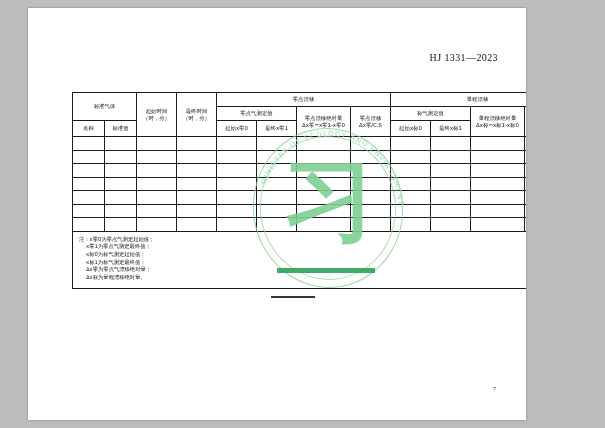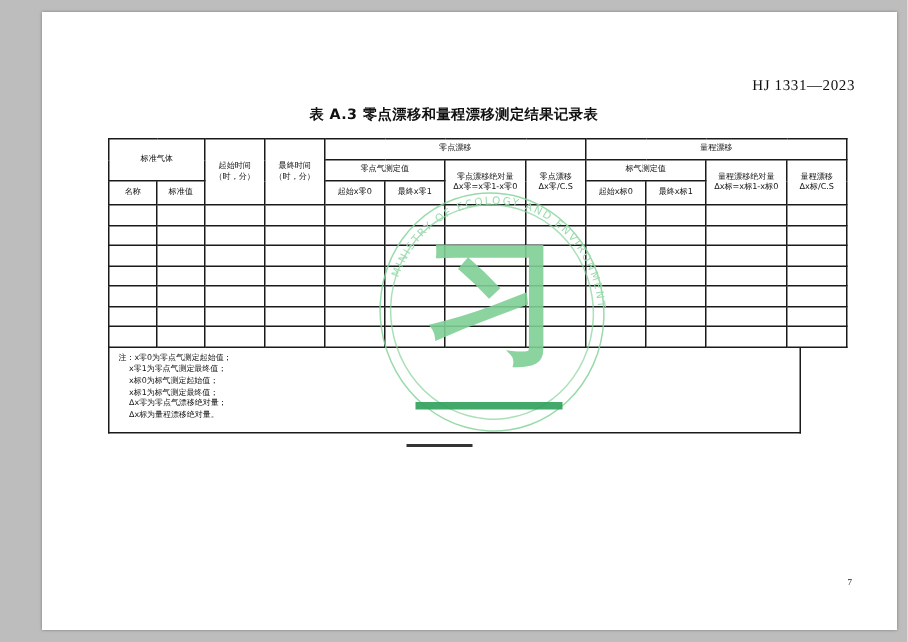--- a/index.html
+++ b/index.html
@@ -10,21 +10,21 @@
     width: 605px;
     height: 428px;
     background: #bdbdbd;
     font-family: "Liberation Serif", serif;
     overflow: hidden;
   }
   .page {
     position: absolute;
     left: 28px;
     top: 8px;
-    width: 570px;
+    width: 498px;
     height: 412px;
     background: #ffffff;
     box-shadow: 0 0 2px rgba(0,0,0,0.35);
     overflow: hidden;
   }
   .header {
     position: absolute;
     right: 28px;
     top: 44px;
     font-size: 10px;
@@ -172,21 +172,20 @@
     opacity: 0.85;
   }
 </style>
 </head>
 <body>
 
 <div class="page">
 
   <div class="header">HJ 1331—2023</div>
 
-  <div class="title">表 A.3  零点漂移和量程漂移测定结果记录表</div>
 
   <div class="table-wrap">
     <table class="main">
       <colgroup>
         <col style="width:32px">
         <col style="width:32px">
         <col style="width:40px">
         <col style="width:40px">
         <col style="width:40px">
         <col style="width:40px">

